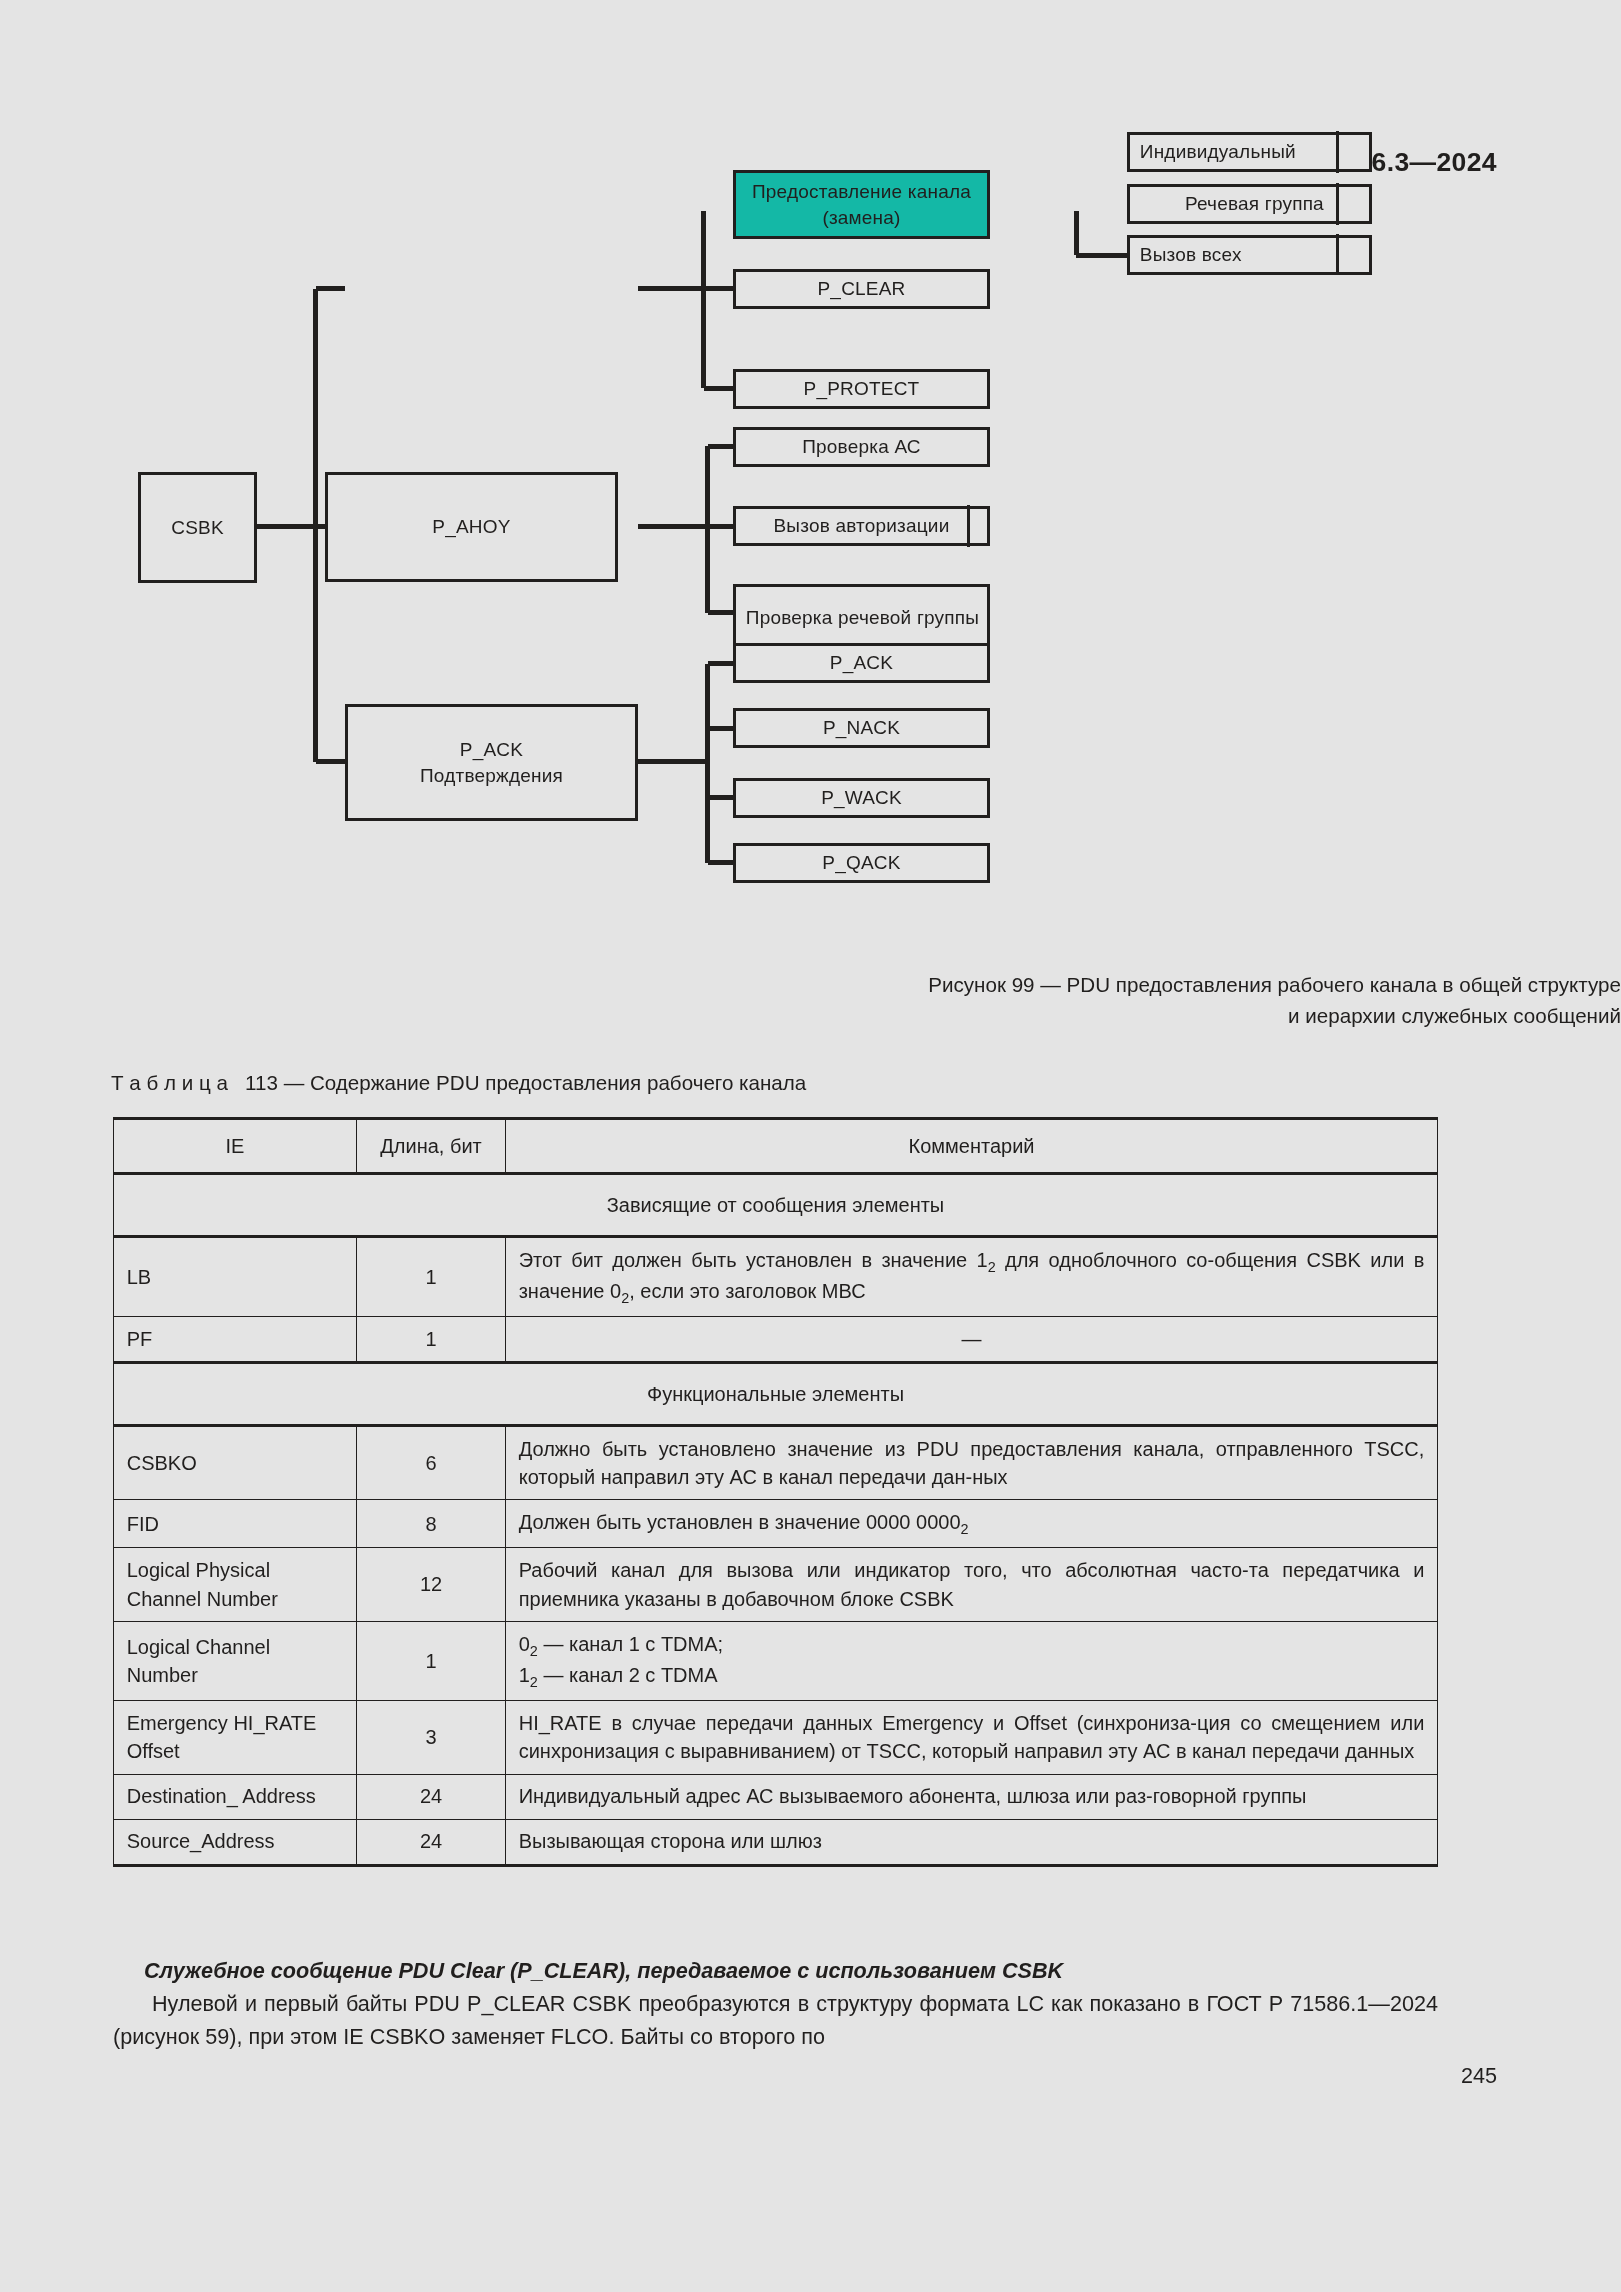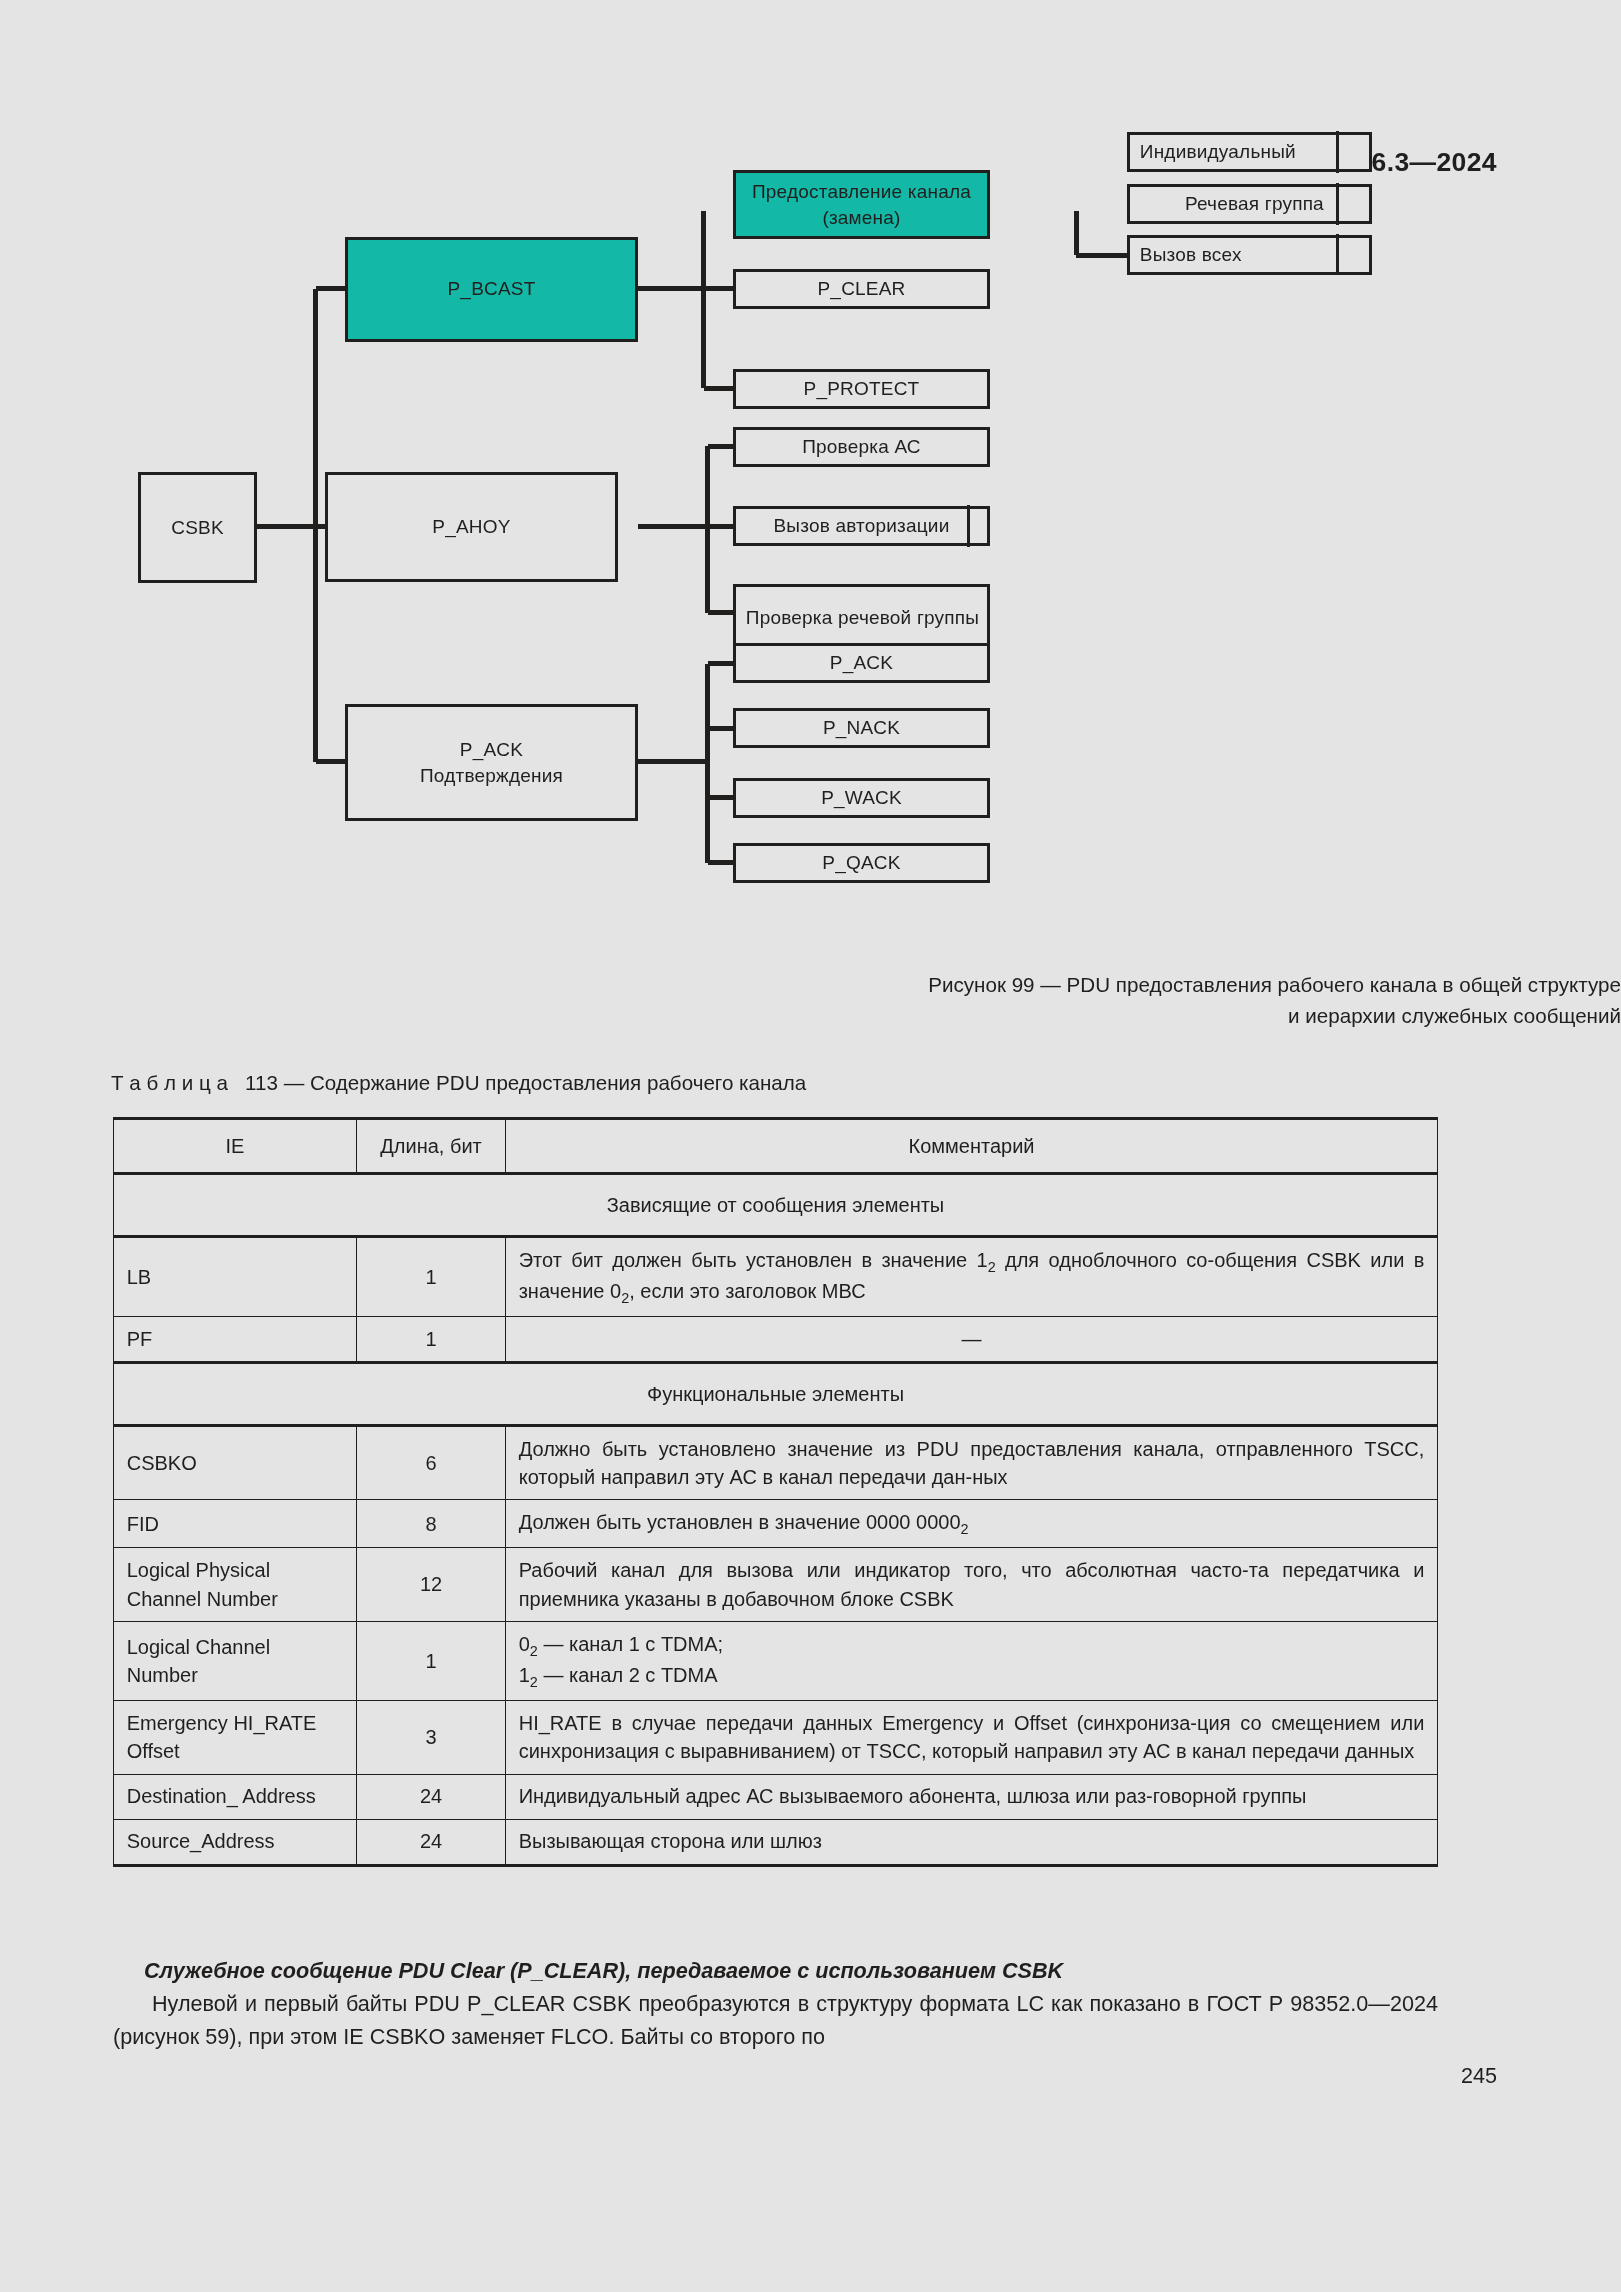--- a/index.html
+++ b/index.html
@@ -135,23 +135,20 @@
         <line x1="722" y1="528" x2="748" y2="528"></line>
         <line x1="722" y1="598" x2="748" y2="598"></line>
         <line x1="722" y1="665" x2="748" y2="665"></line>
       </g>
     </svg>
 
     <div class="node" style="left:138px; top:261px; width:119px; height:111px;">
       <span>CSBK</span>
     </div>
 
-    <div class="node accent" style="left:345px; top:25.5px; width:293px; height:105px;">
-      <span>P_BCAST</span>
-    </div>
 
     <div class="node" style="left:325px; top:261px; width:293px; height:110px;">
       <span>P_AHOY</span>
     </div>
 
     <div class="node" style="left:345px; top:493px; width:293px; height:117px; flex-direction:column;">
       <span>P_ACK</span>
       <span>Подтверждения</span>
     </div>
 
@@ -276,19 +273,19 @@
         <tr>
           <td class="c-ie thick-bot">Source_Address</td>
           <td class="c-len thick-bot">24</td>
           <td class="c-com just thick-bot">Вызывающая сторона или шлюз</td>
         </tr>
       </tbody>
   </table>
 
   <div class="prose">
     <span class="run-head">Служебное сообщение PDU Clear (P_CLEAR), передаваемое с использованием CSBK</span>
-    <p>Нулевой и первый байты PDU P_CLEAR CSBK преобразуются в структуру формата LC как показано в ГОСТ Р 98352.0—2024 (рисунок 59), при этом IE CSBKO заменяет FLCO. Байты со второго по</p>
+    <p>Нулевой и первый байты PDU P_CLEAR CSBK преобразуются в структуру формата LC как показано в ГОСТ Р 71586.1—2024 (рисунок 59), при этом IE CSBKO заменяет FLCO. Байты со второго по</p>
   </div>
 
   <div class="folio">245</div>
 
 </div>
 
 
 </body></html>

